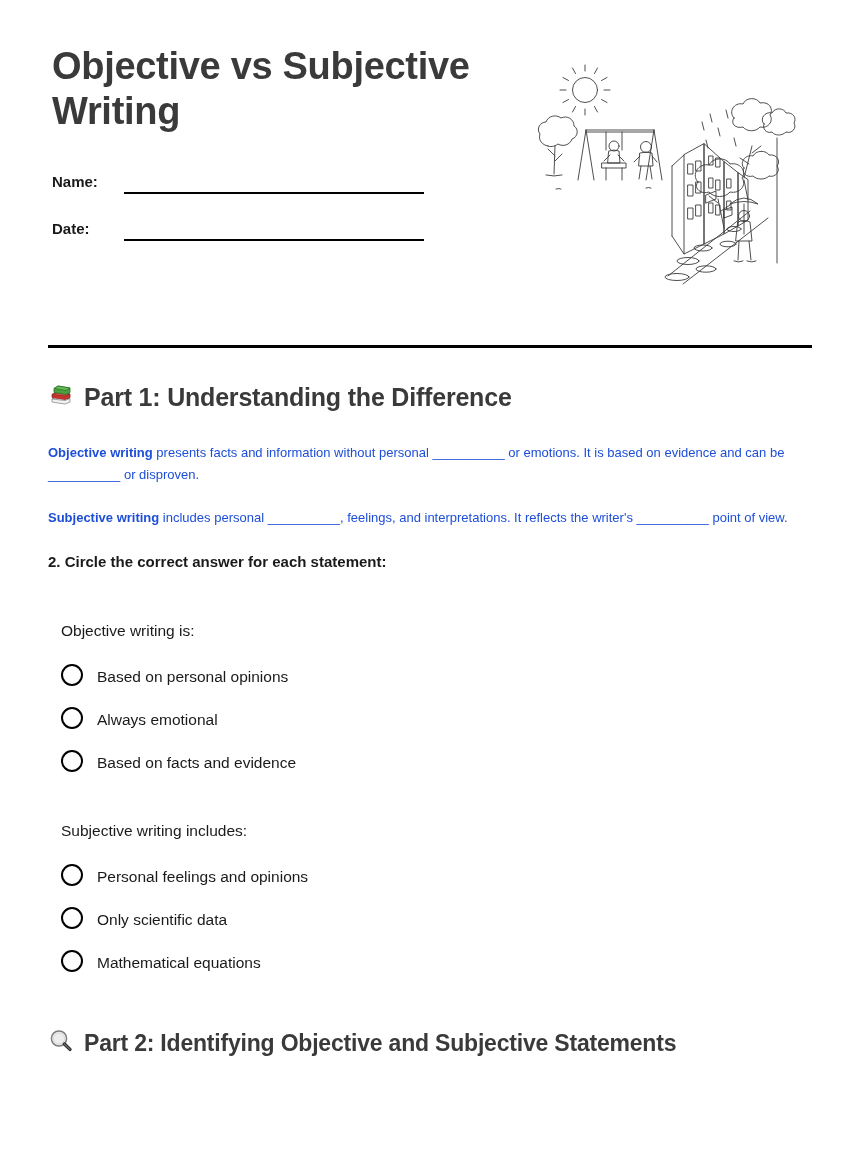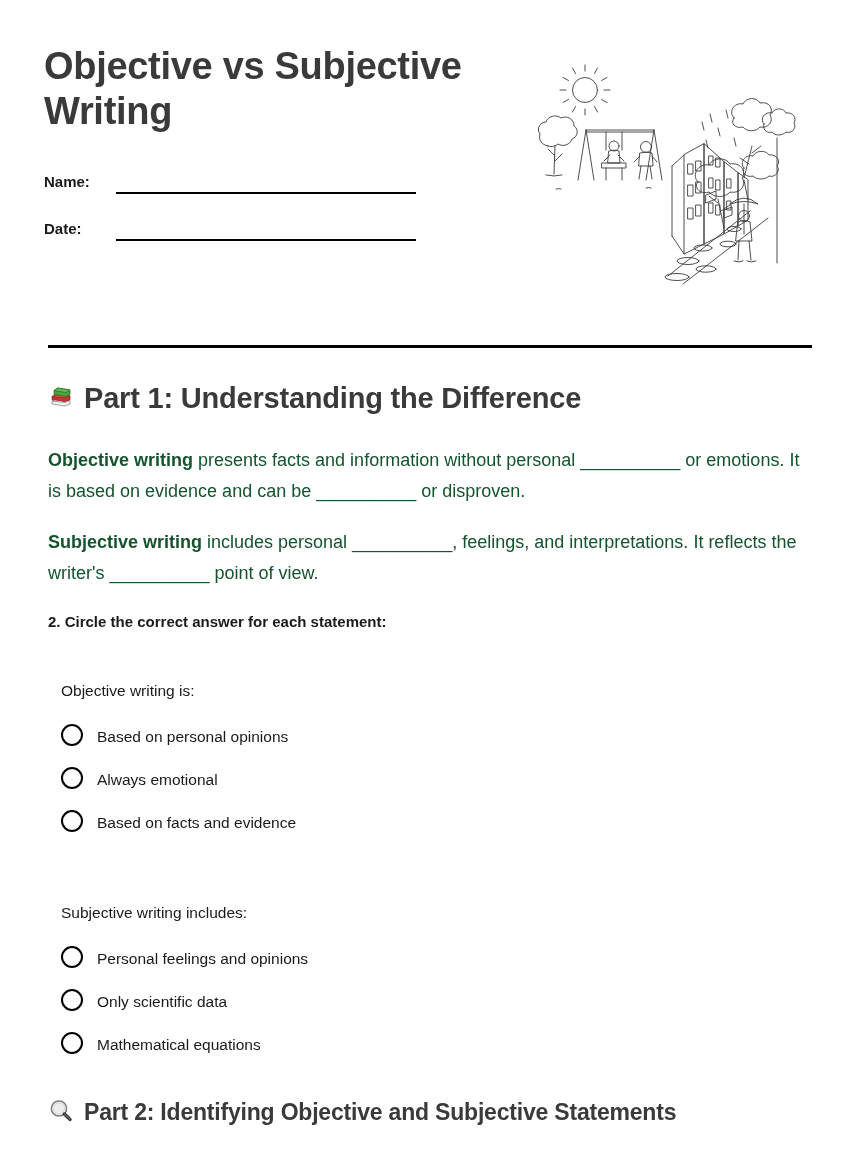--- a/index.html
+++ b/index.html
@@ -20,21 +20,21 @@
     position: relative;
     width: 860px;
     height: 1161px;
     box-sizing: border-box;
     padding: 0;
   }
 
   
   .header {
     position: absolute;
-    left: 44px;
+    left: 52px;
     top: 44px;
     width: 470px;
   }
   .doc-title {
     font-size: 38px;
     font-weight: bold;
     line-height: 1.18;
     letter-spacing: -0.3px;
     color: #3a3a3a;
     margin: 0;
@@ -90,51 +90,51 @@
     width: 764px;
   }
 
   .section-heading {
     display: flex;
     align-items: center;
     gap: 10px;
     margin: 0 0 30px 0;
   }
   .section-heading .head-text {
-    font-size: 29px;
+    font-size: 25px;
     font-weight: bold;
     color: #3a3a3a;
     letter-spacing: -0.2px;
   }
   .emoji-icon { flex: 0 0 auto; display: block; }
 
   .q-label {
     font-size: 15px;
     font-weight: bold;
     color: #1a1a1a;
     margin: 0 0 26px 0;
   }
 
   .definition {
-    font-size: 18px;
+    font-size: 13px;
     line-height: 1.72;
     margin: 12px 0 20px 0;
-    color: #14532d;
+    color: #1d4ed8;
   }
   .definition b { font-weight: bold; }
 
   .q-label-2 {
     font-size: 15px;
     font-weight: bold;
     color: #1a1a1a;
     margin: 24px 0 16px 0;
   }
 
   .mcq-group { margin-top: 52px; padding-left: 13px; }
-  .mcq-group.second { margin-top: 72px; }
+  .mcq-group.second { margin-top: 50px; }
   .mcq-prompt {
     font-size: 15.5px;
     color: #1a1a1a;
     margin: 0 0 20px 0;
   }
   .option-row {
     display: flex;
     align-items: flex-end;
     gap: 14px;
     height: 26px;
@@ -147,21 +147,21 @@
     border: 2.6px solid #000000;
     border-radius: 50%;
     box-sizing: content-box;
   }
   .option-text {
     font-size: 15.5px;
     color: #1a1a1a;
   }
 
   .part2-heading {
-    margin-top: 44px;
+    margin-top: 56px;
     text-align: right;
   }
   .part2-heading .head-text { font-size: 23px; }
 </style>
 </head>
 <body>
 
 <div class="page">
 
   <div class="header">

